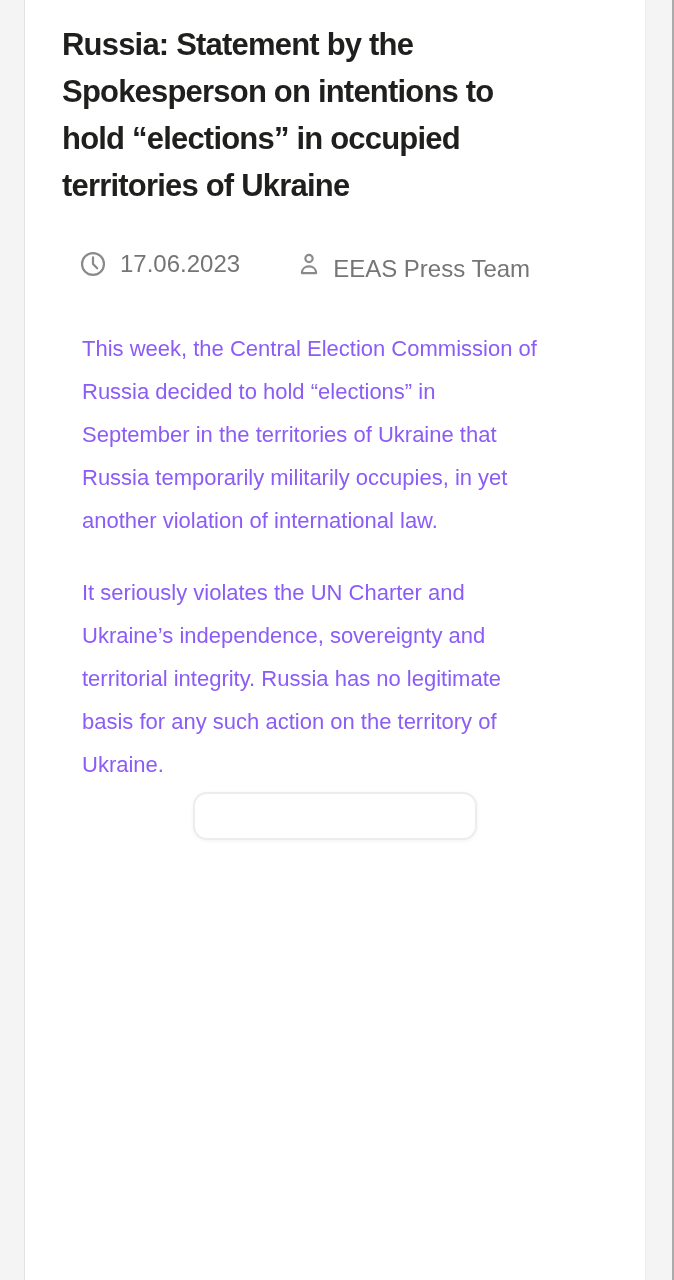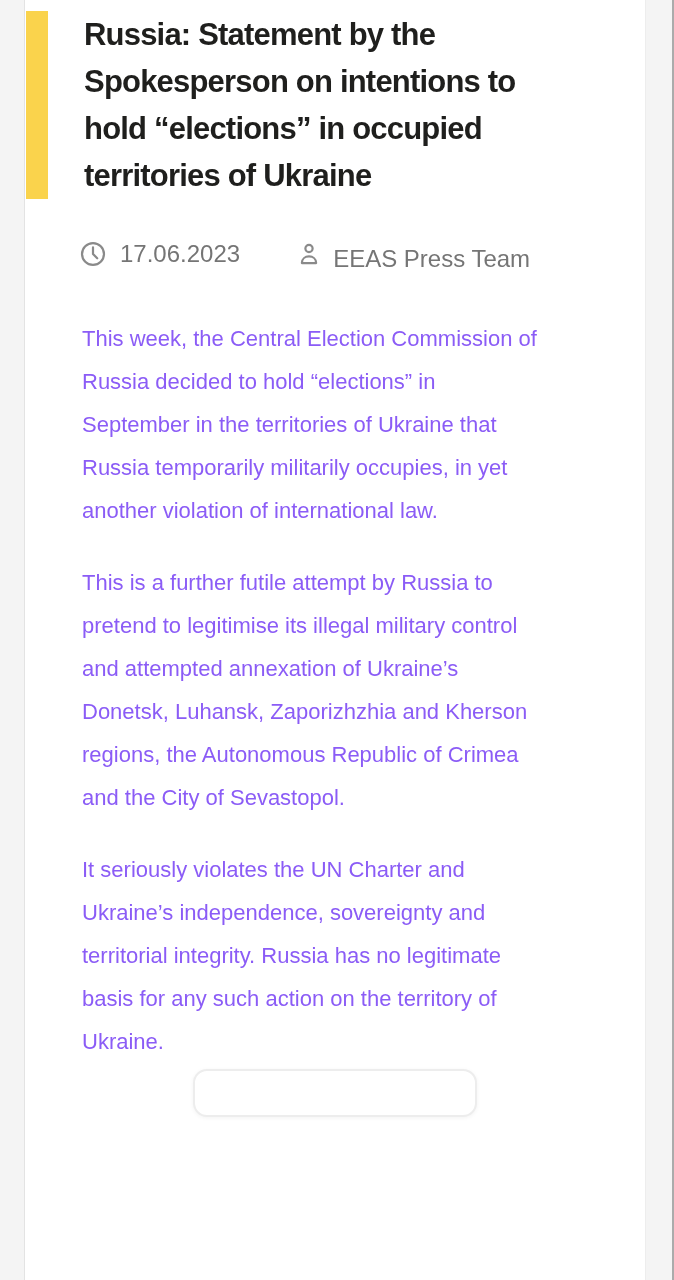--- a/index.html
+++ b/index.html
@@ -28,21 +28,22 @@
     position: absolute;
     right: 0;
     top: 0;
     width: 2px;
     height: 100%;
     background: #ababab;
   }
   .title-row {
     display: flex;
     align-items: stretch;
-    margin: 11px 0 0 1px;
+    margin: 21px 0 0 1px;
+    flex-direction: column;
   }
   .accent-bar {
     flex: none;
     width: 22px;
     background: #FAD34C;
   }
   .page-title {
     margin: 0 0 0 36px;
     width: 545px;
     font-size: 31px;
@@ -115,26 +116,20 @@
     </span>
     <span class="meta-author-text">EEAS Press Team</span>
   </div>
 
   <div class="article-body">
     <p>This week, the Central Election Commission of
 Russia decided to hold “elections” in
 September in the territories of Ukraine that
 Russia temporarily militarily occupies, in yet
 another violation of international law.</p>
-    <p>This is a further futile attempt by Russia to
-pretend to legitimise its illegal military control
-and attempted annexation of Ukraine’s
-Donetsk, Luhansk, Zaporizhzhia and Kherson
-regions, the Autonomous Republic of Crimea
-and the City of Sevastopol.</p>
     <p>It seriously violates the UN Charter and
 Ukraine’s independence, sovereignty and
 territorial integrity. Russia has no legitimate
 basis for any such action on the territory of
 Ukraine.</p>
   </div>
 
   <div class="bottom-card"></div>
 
 </div>

